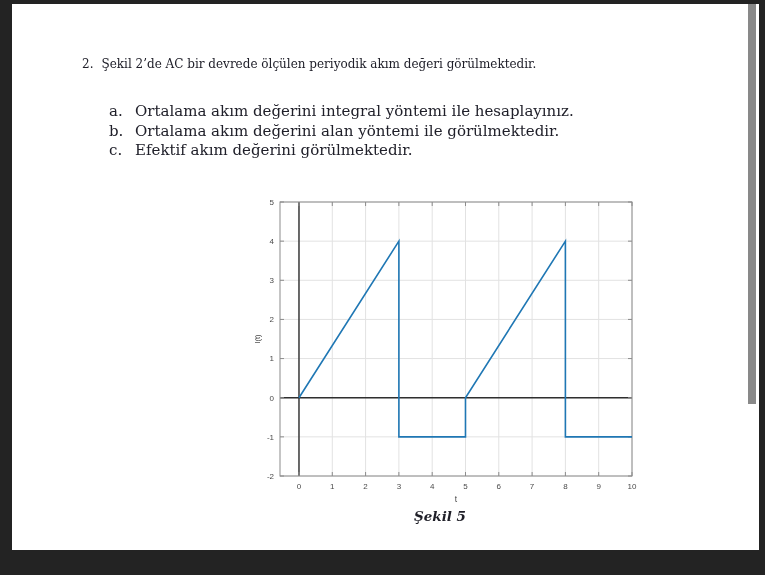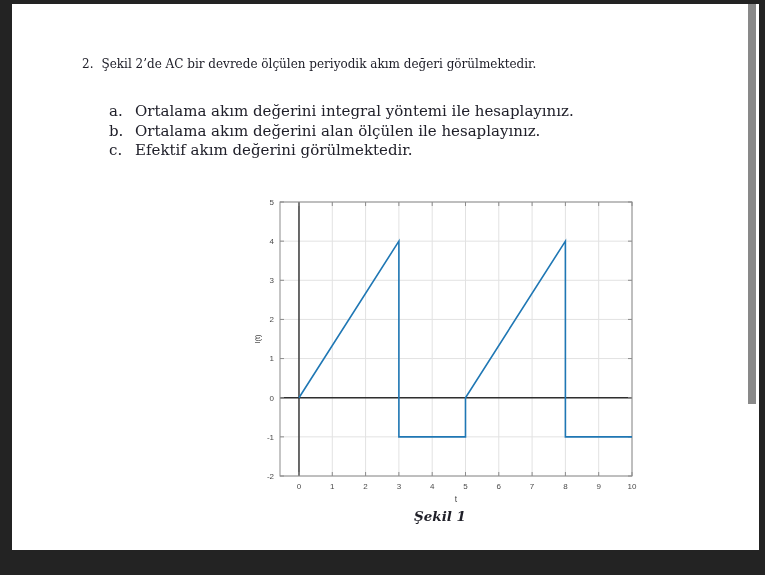--- a/index.html
+++ b/index.html
@@ -48,21 +48,21 @@
     <div class="head"><span class="num">2.</span><span>Şekil 2’de AC bir devrede ölçülen periyodik akım değeri görülmektedir.</span></div>
   </div>
 
   <div class="items">
     <div class="item-row">
       <span class="marker">a.</span>
       <span>Ortalama akım değerini integral yöntemi ile hesaplayınız.</span>
     </div>
     <div class="item-row">
       <span class="marker">b.</span>
-      <span>Ortalama akım değerini alan ölçülen ile hesaplayınız.</span>
+      <span>Ortalama akım değerini alan yöntemi ile görülmektedir.</span>
     </div>
     <div class="item-row">
       <span class="marker">c.</span>
       <span>Efektif  akım değerini görülmektedir.</span>
     </div>
   </div>
 
   <div class="figure-wrap">
     <svg id="chart" width="420" height="320" viewBox="0 0 420 320">
         <line x1="68.98202459791864" y1="12" x2="68.98202459791864" y2="286" stroke="#e2e2e2" stroke-width="1"></line>
@@ -143,18 +143,18 @@
         <text x="44" y="132.22857142857143" text-anchor="end" font-size="8px" font-family="Liberation Sans, sans-serif" fill="#4a4a4a">2</text>
         <text x="44" y="93.08571428571427" text-anchor="end" font-size="8px" font-family="Liberation Sans, sans-serif" fill="#4a4a4a">3</text>
         <text x="44" y="53.942857142857136" text-anchor="end" font-size="8px" font-family="Liberation Sans, sans-serif" fill="#4a4a4a">4</text>
         <text x="44" y="14.8" text-anchor="end" font-size="8px" font-family="Liberation Sans, sans-serif" fill="#4a4a4a">5</text>
         <text x="226" y="312" text-anchor="middle" font-size="8.5px" font-family="Liberation Sans, sans-serif" fill="#4a4a4a">t</text>
         <text x="30" y="149" text-anchor="middle" font-size="7.5px" font-family="Liberation Sans, sans-serif" fill="#4a4a4a" transform="rotate(-90 30 149)">I(t)</text>
         <polyline points="68.98202459791864,207.71428571428572 168.88741721854302,51.14285714285714 168.88741721854302,246.85714285714283 235.49101229895933,246.85714285714283 235.49101229895933,207.71428571428572 335.39640491958374,51.14285714285714 335.39640491958374,246.85714285714283 402,246.85714285714283" fill="none" stroke="#1f77b4" stroke-width="1.6" stroke-linejoin="miter"></polyline>
       </svg>
   </div>
 
-  <div class="caption">Şekil 1</div>
+  <div class="caption">Şekil 5</div>
 </div>
 
 <div class="scrollbar-track">
   <div class="scrollbar-handle"></div>
 </div>
 
 </body></html>

